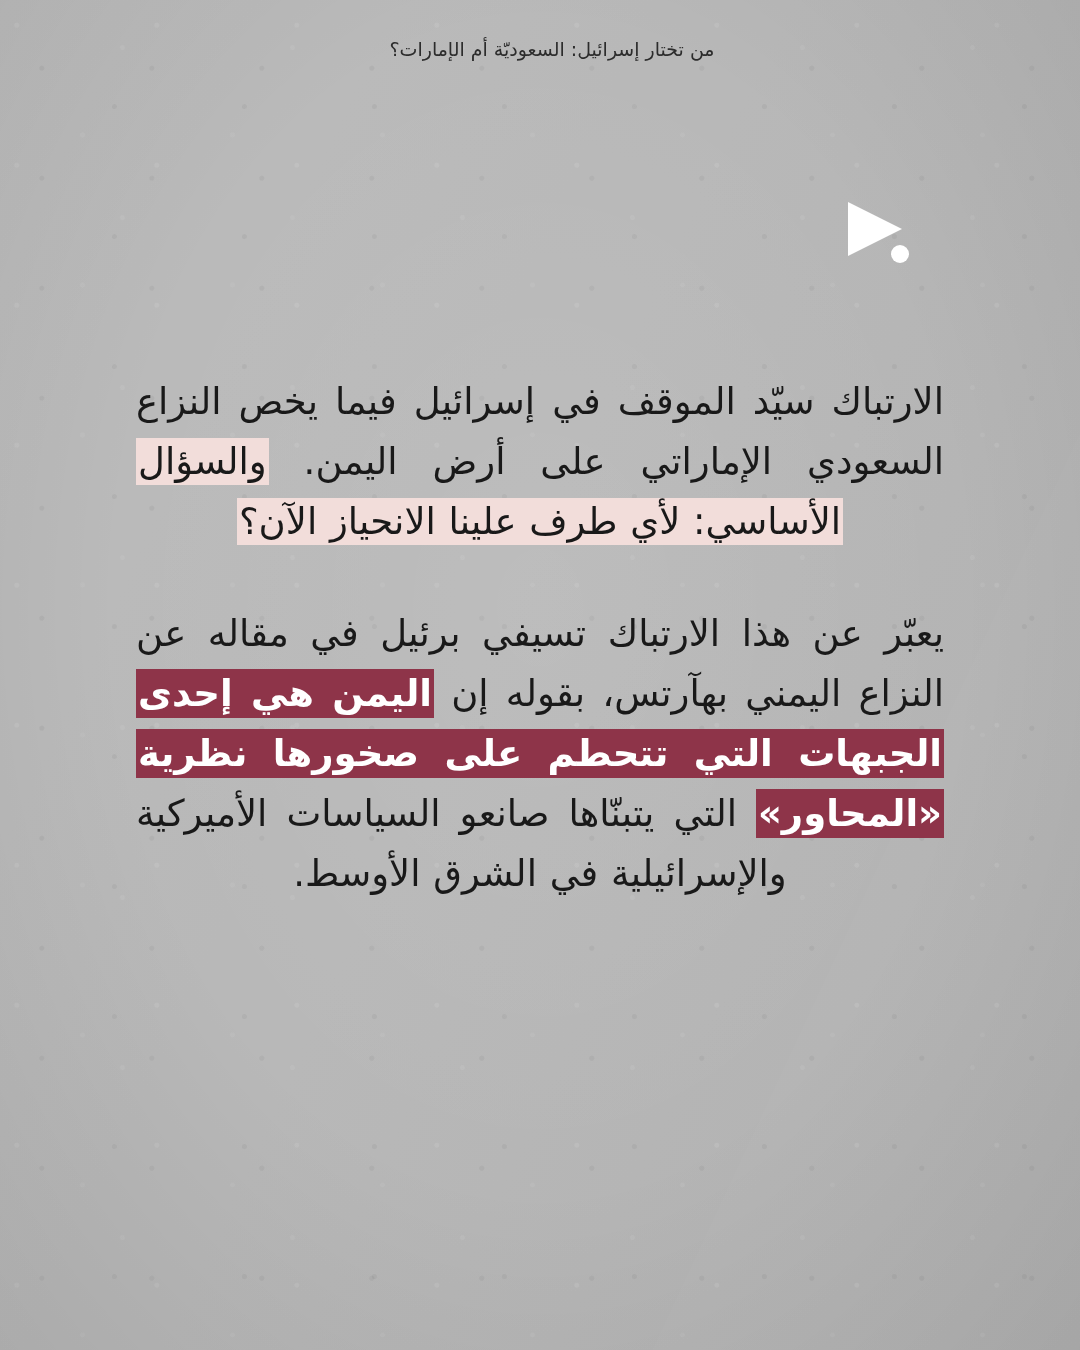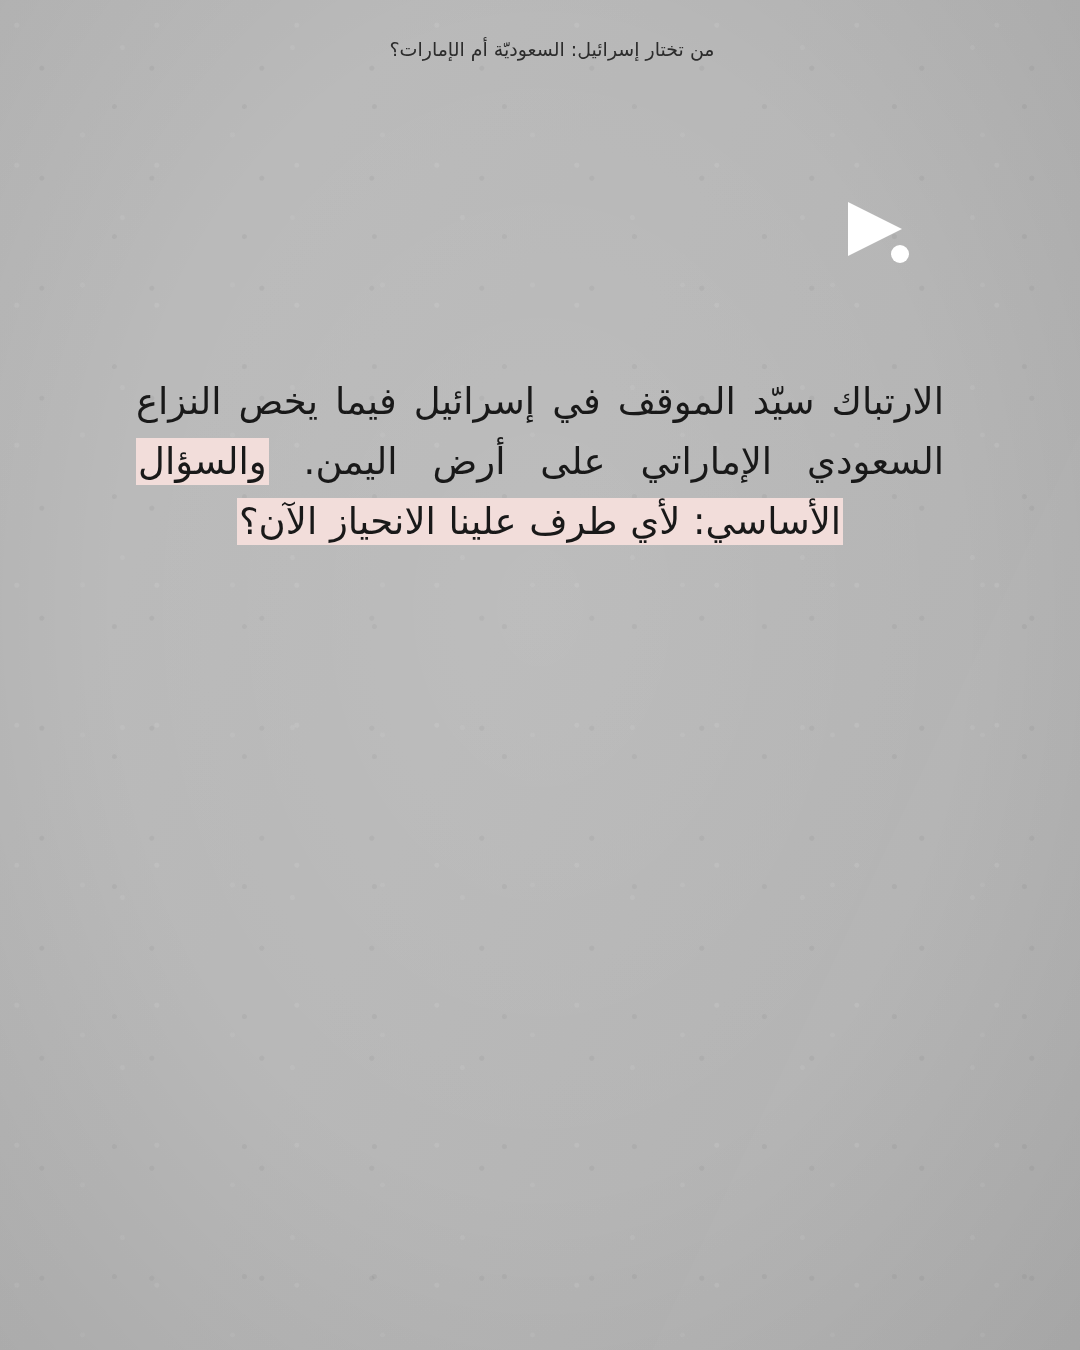--- a/index.html
+++ b/index.html
@@ -114,15 +114,16 @@
     <svg viewBox="0 0 78 78" width="78" height="78" aria-hidden="true">
       <path d="M6 6 L6 60 L60 33 Z" fill="#ffffff"></path>
       <circle cx="58" cy="58" r="9" fill="#ffffff"></circle>
     </svg>
   </div>
 
   <div class="content">
 
     <p class="para"><span>الارتباك سيّد الموقف في إسرائيل فيما يخص النزاع السعودي الإماراتي على أرض اليمن. </span><span class="hl-light">والسؤال الأساسي: لأي طرف علينا الانحياز الآن؟</span></p>
 
+    <p class="para"><span>يعبّر عن هذا الارتباك تسيفي برئيل في مقاله عن النزاع اليمني بهآرتس، بقوله إن </span><span class="hl-dark">اليمن هي إحدى الجبهات التي تتحطم على صخورها نظرية «المحاور»</span><span> التي يتبنّاها صانعو السياسات الأميركية والإسرائيلية في الشرق الأوسط.</span></p>
 
   </div>
 </div>
 
 </body></html>

